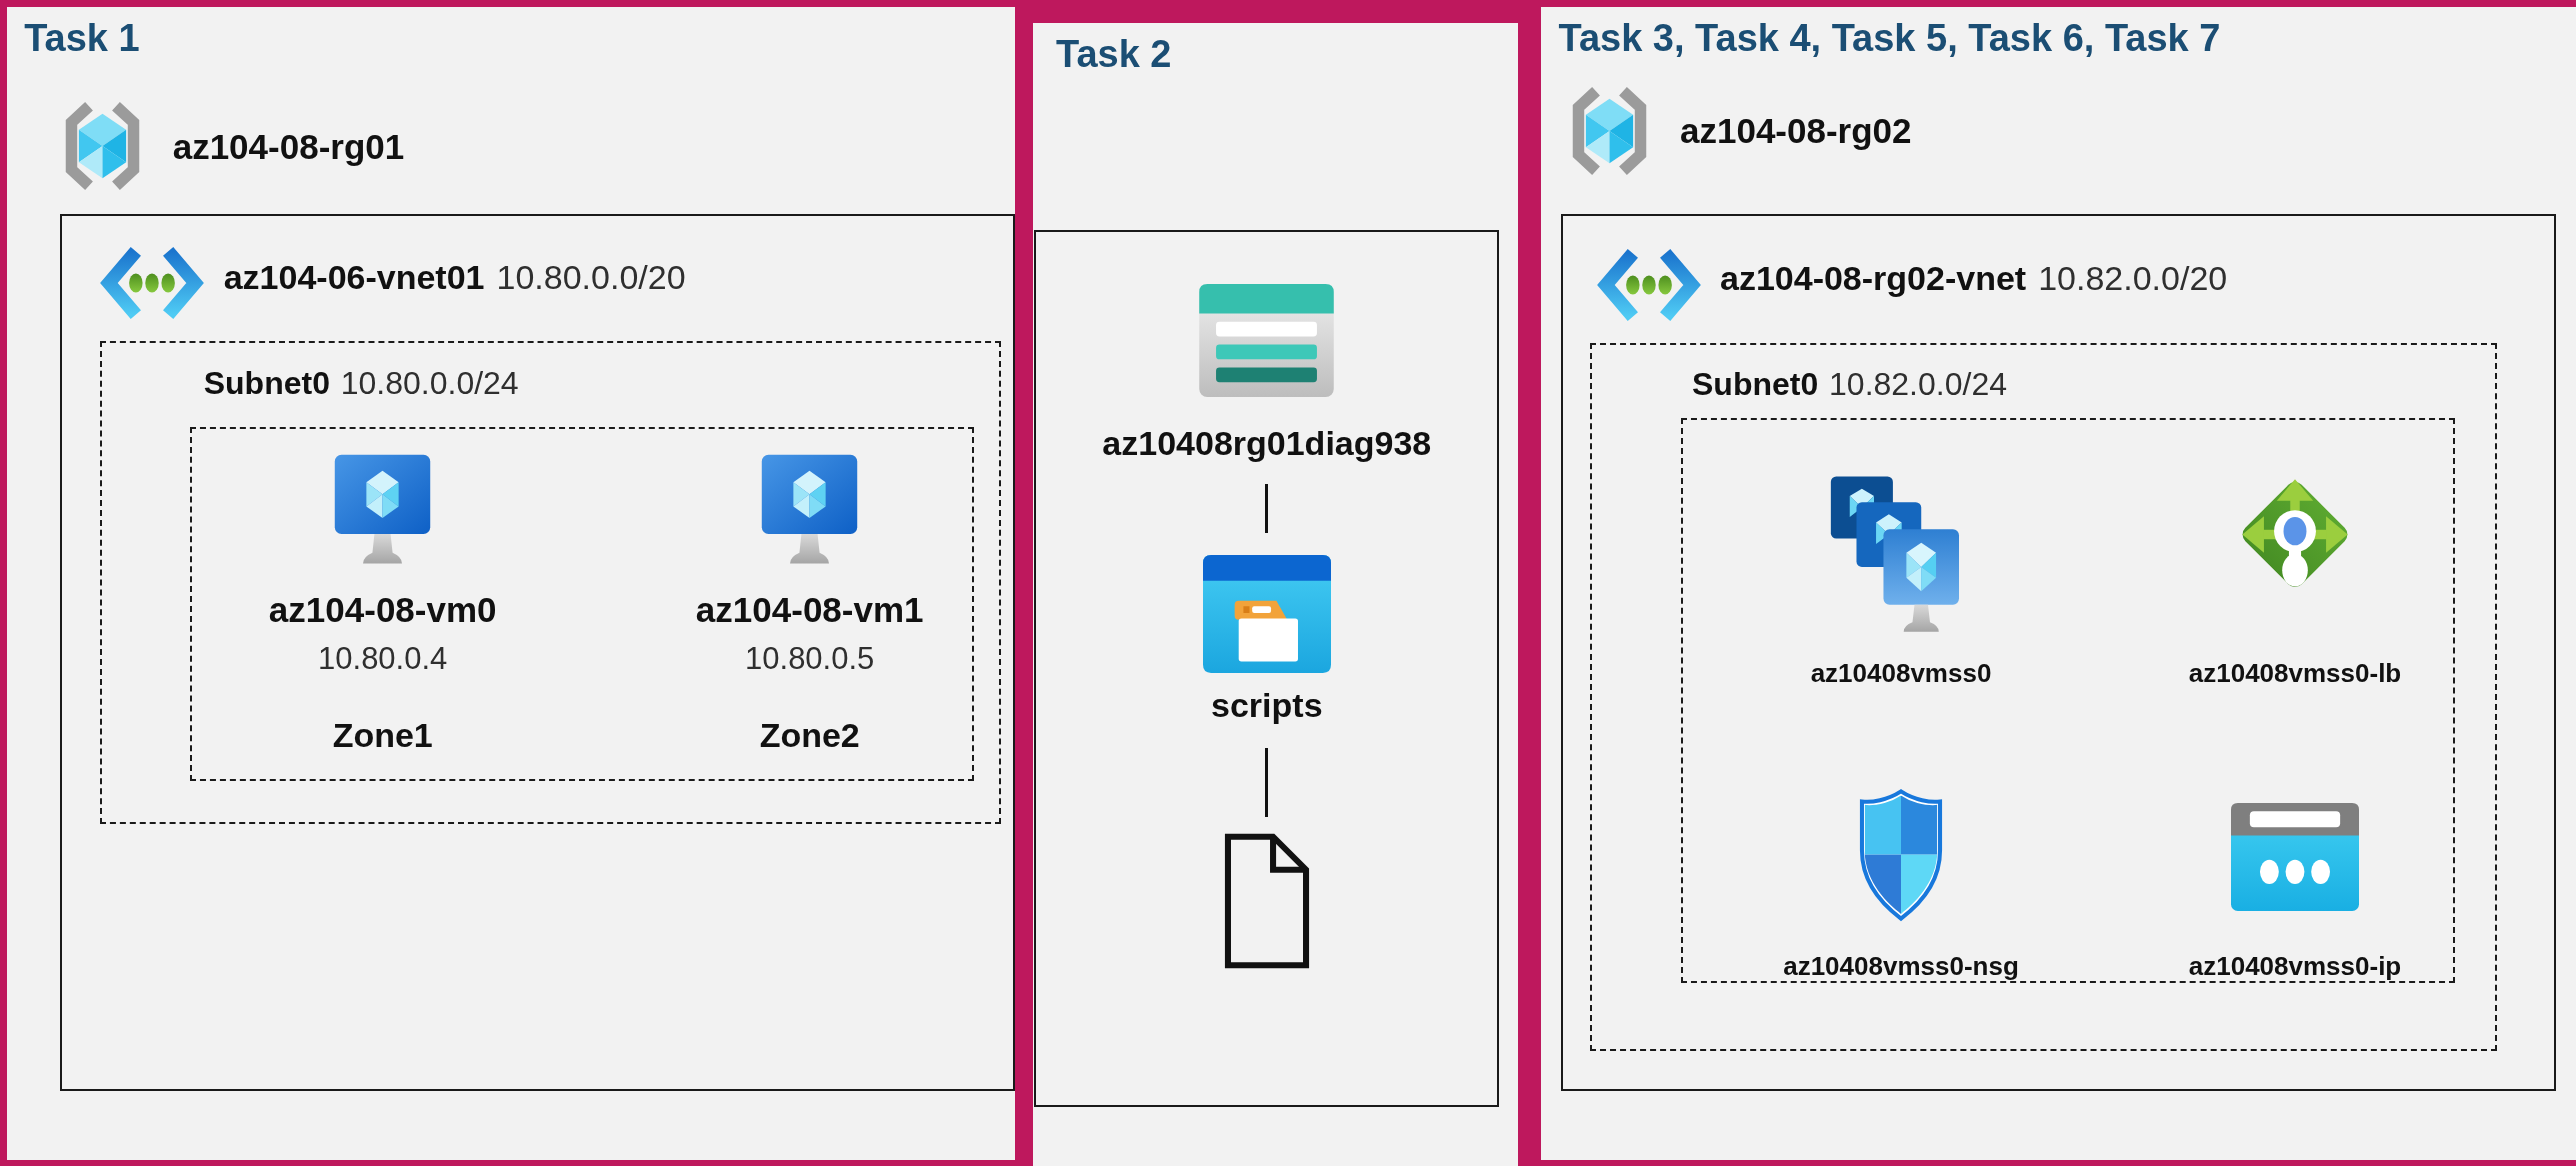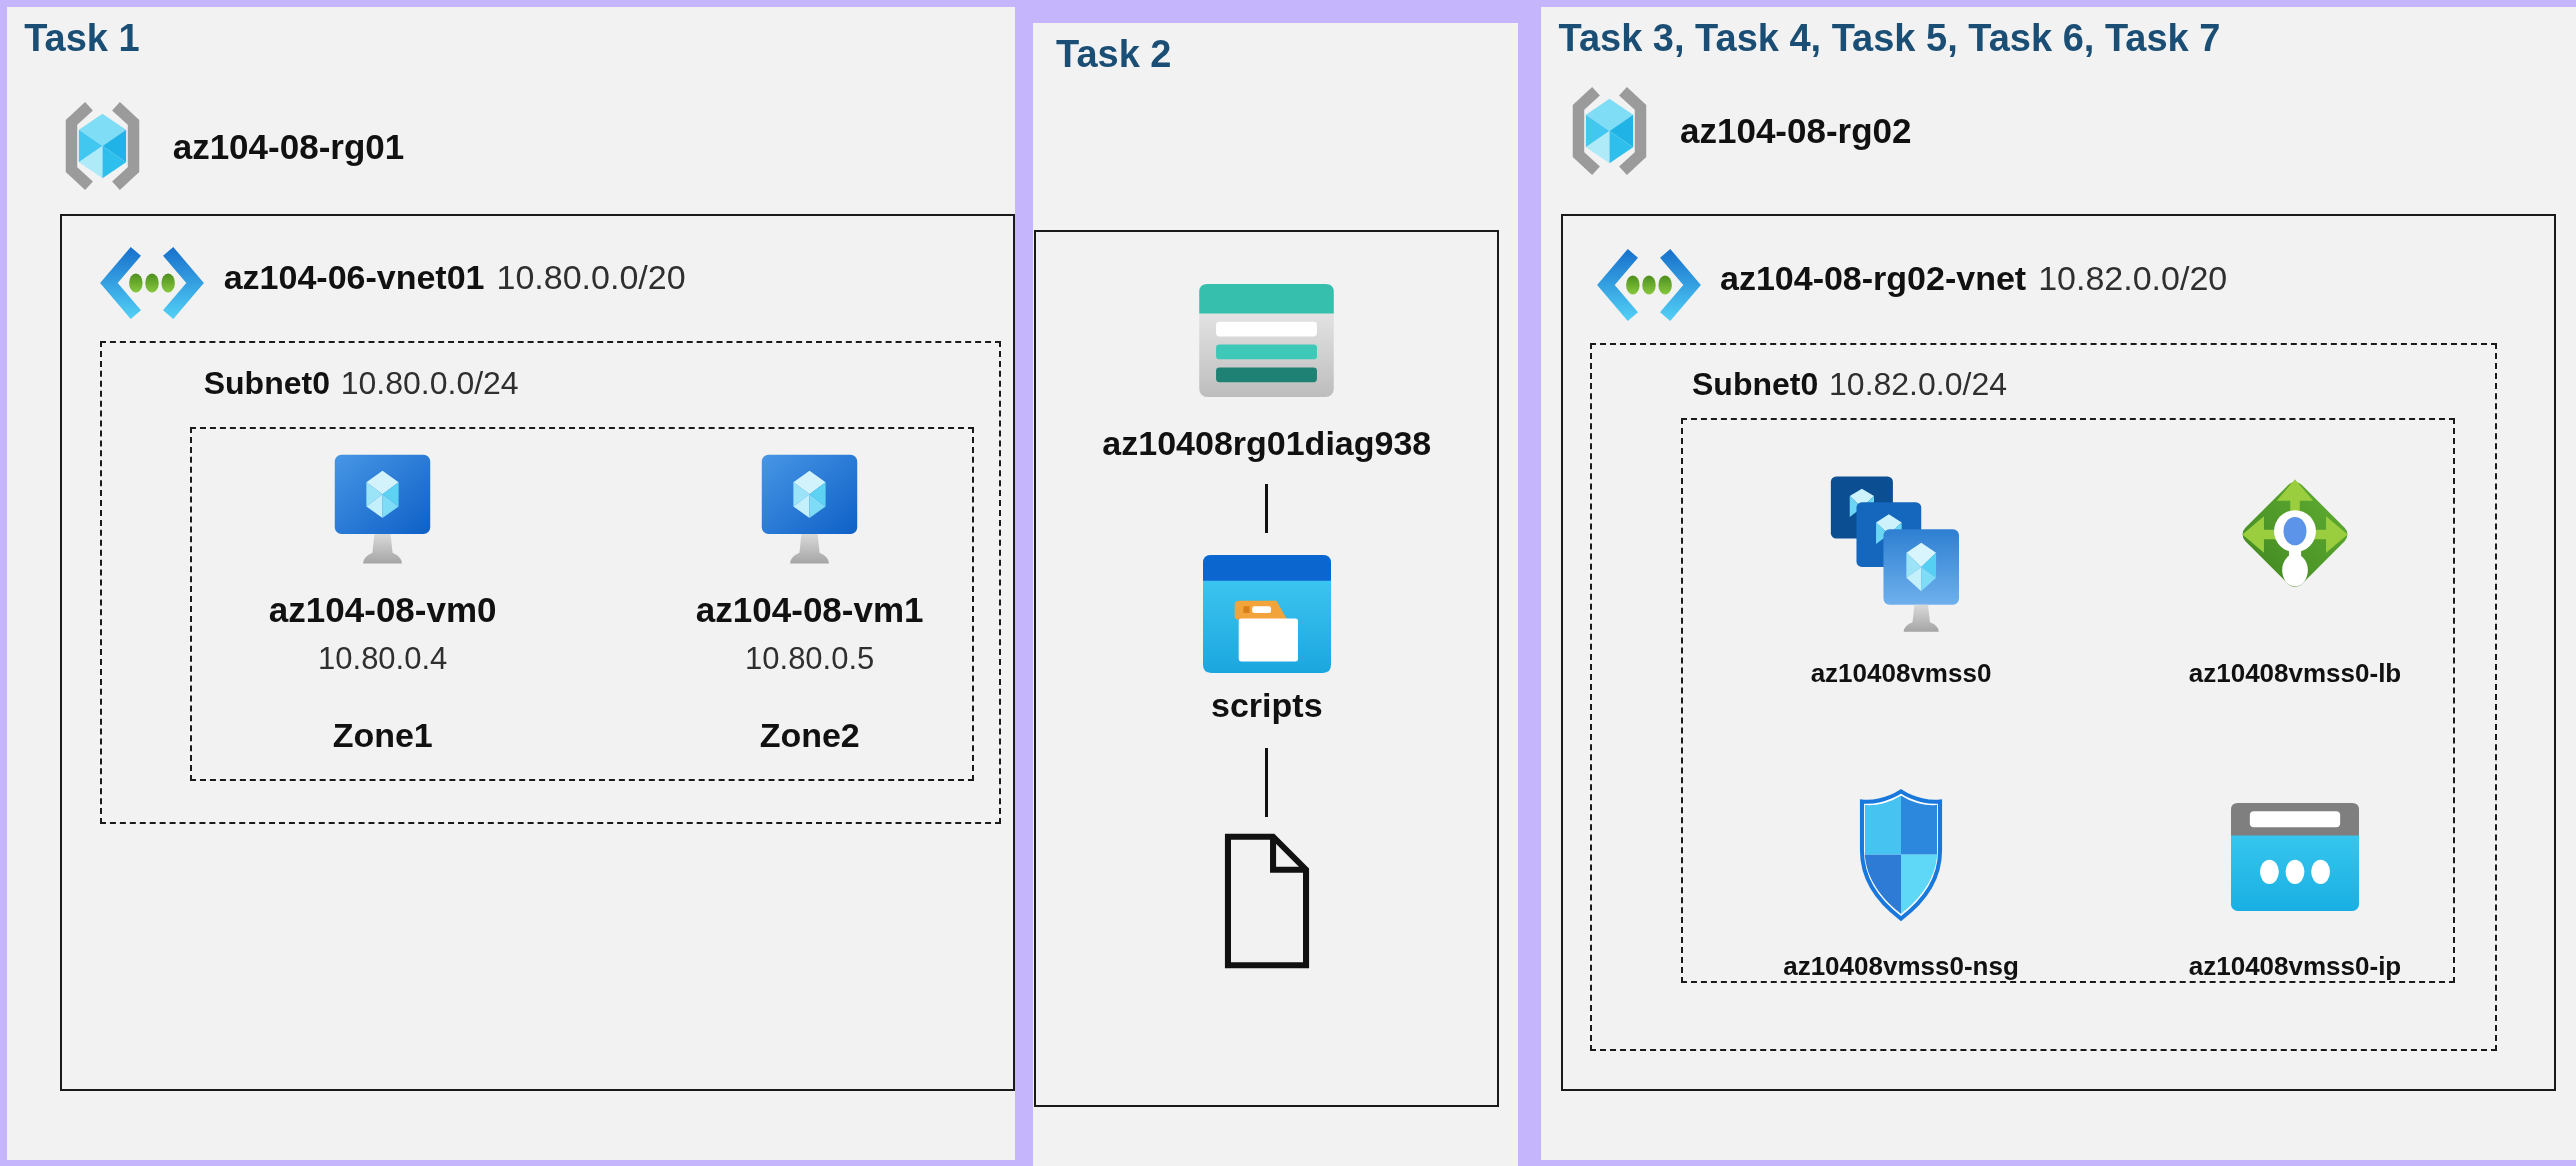--- a/index.html
+++ b/index.html
@@ -1,16 +1,16 @@
 <!DOCTYPE html>
 <html style="font-size:10.8px"><head>
 <meta charset="utf-8">
 <style>
   html,body{margin:0;padding:0;background:#000;}
-  .stage{position:relative;width:2576px;height:1166px;background:#c4b5fd;overflow:hidden;
+  .stage{position:relative;width:2576px;height:1166px;background:#be185d;overflow:hidden;
          font-family:"Liberation Sans","DejaVu Sans",sans-serif;}
   .panel{position:absolute;top:6.7px;height:1153px;background:#F2F2F2;}
   .task-title{position:absolute;font-size:38px;font-weight:700;color:#1B4E74;white-space:nowrap;}
   .solid-box{position:absolute;border:2px solid #1a1a1a;box-sizing:border-box;}
   .dashed-box{position:absolute;border:2px dashed #1a1a1a;box-sizing:border-box;}
   .rg-label{position:absolute;font-size:35px;font-weight:700;color:#111;white-space:nowrap;}
   .hdr-label{position:absolute;font-size:34px;color:#111;white-space:nowrap;}
   .hdr-label .bold{font-weight:700;}
   .hdr-label .cidr{font-weight:400;color:#2f2f2f;margin-left:12px;}
   .subnet-label{position:absolute;font-size:32px;color:#111;white-space:nowrap;}

